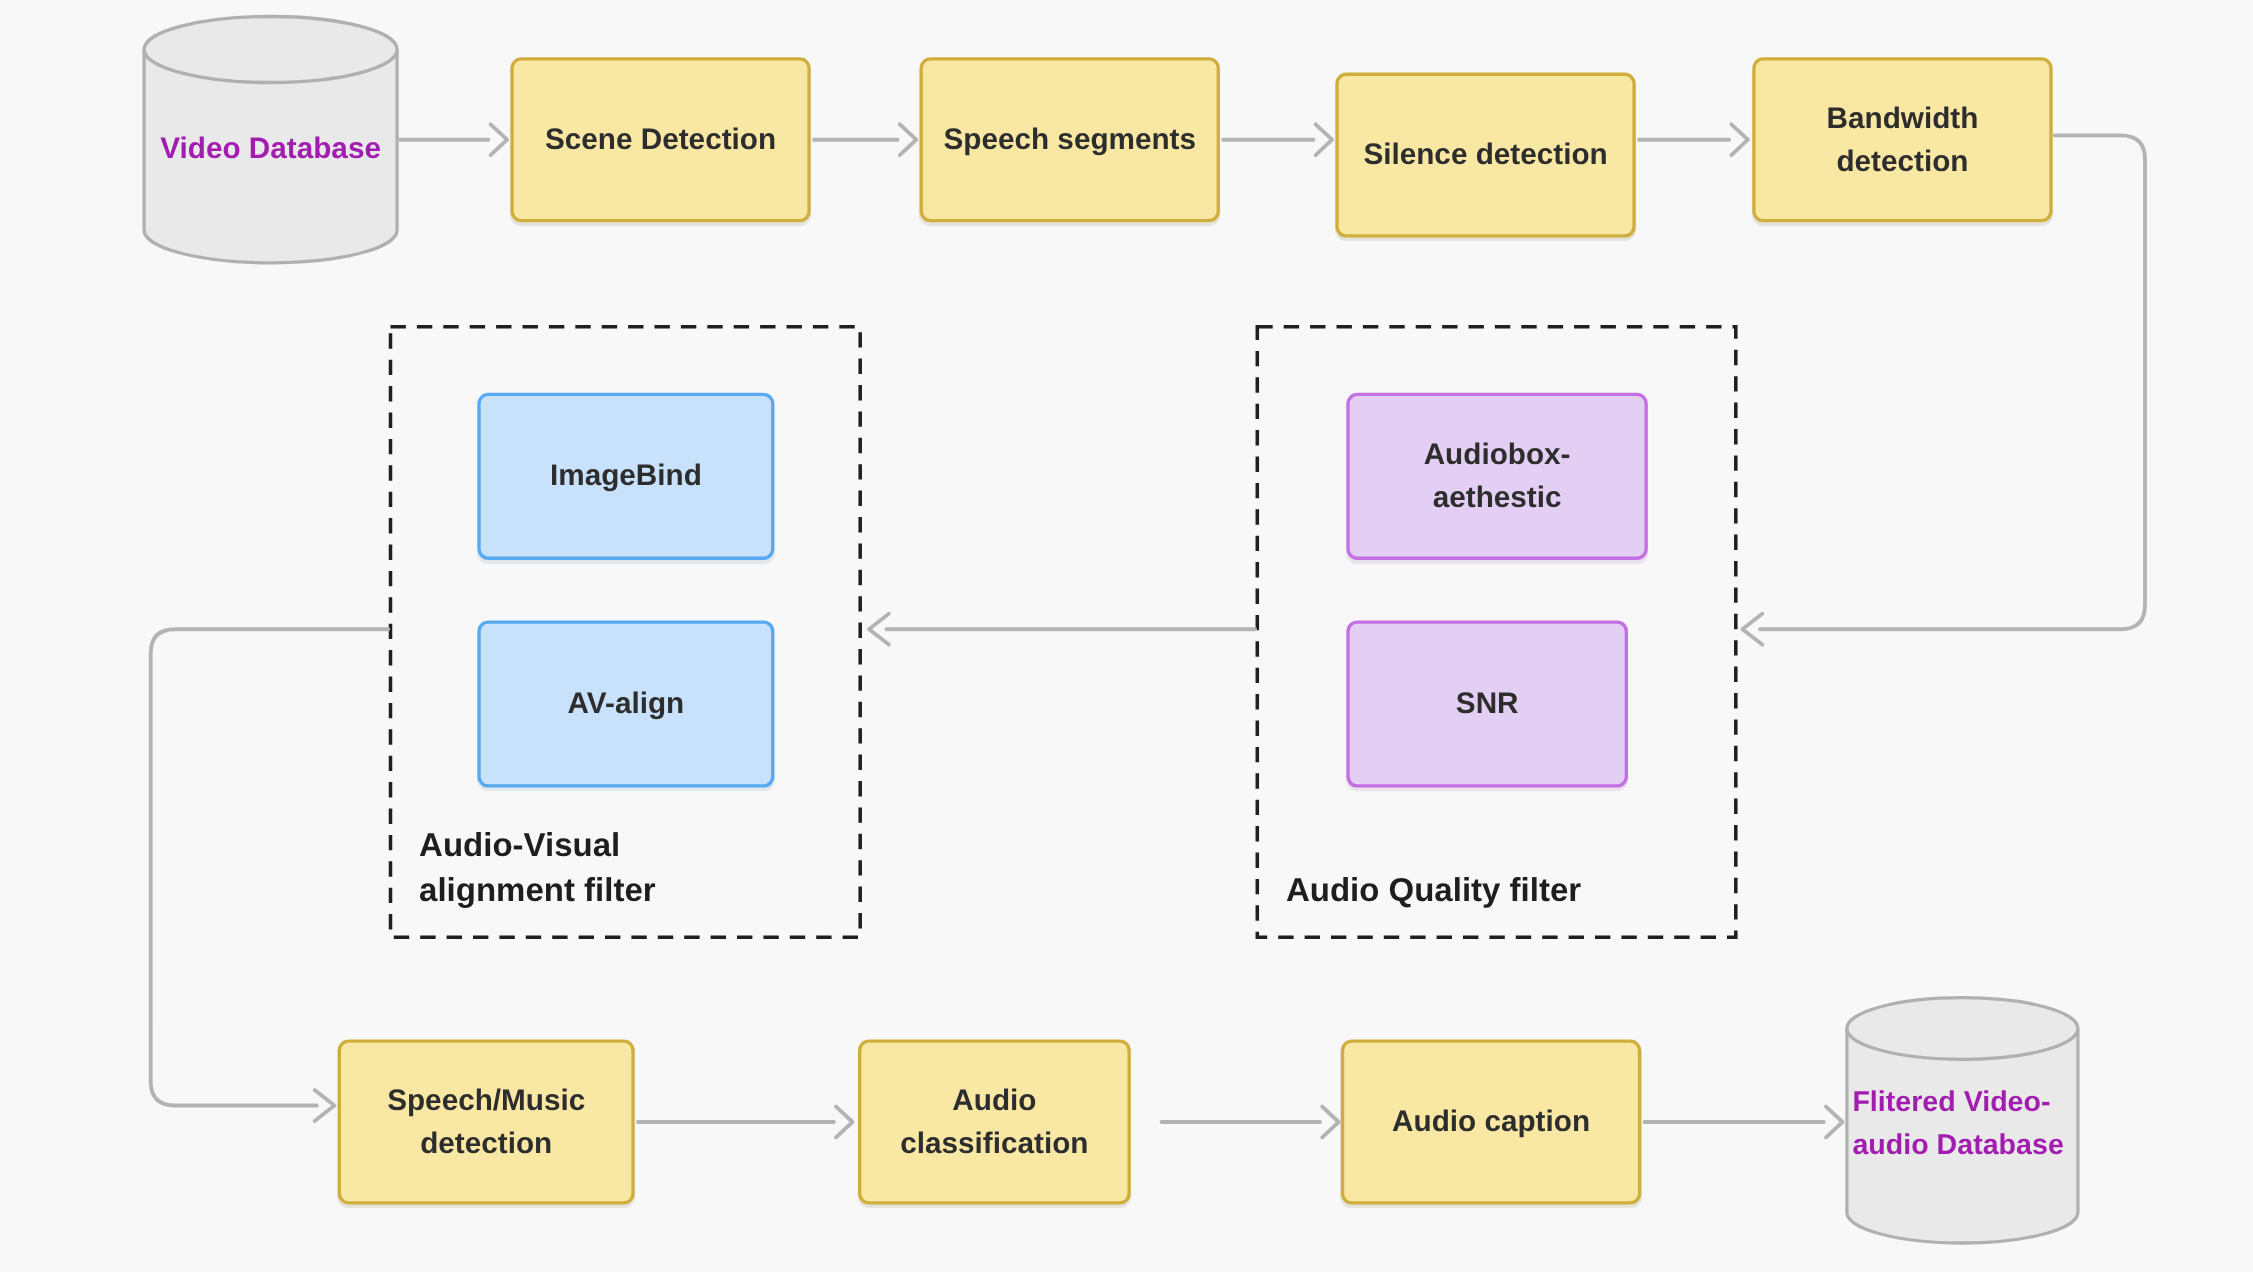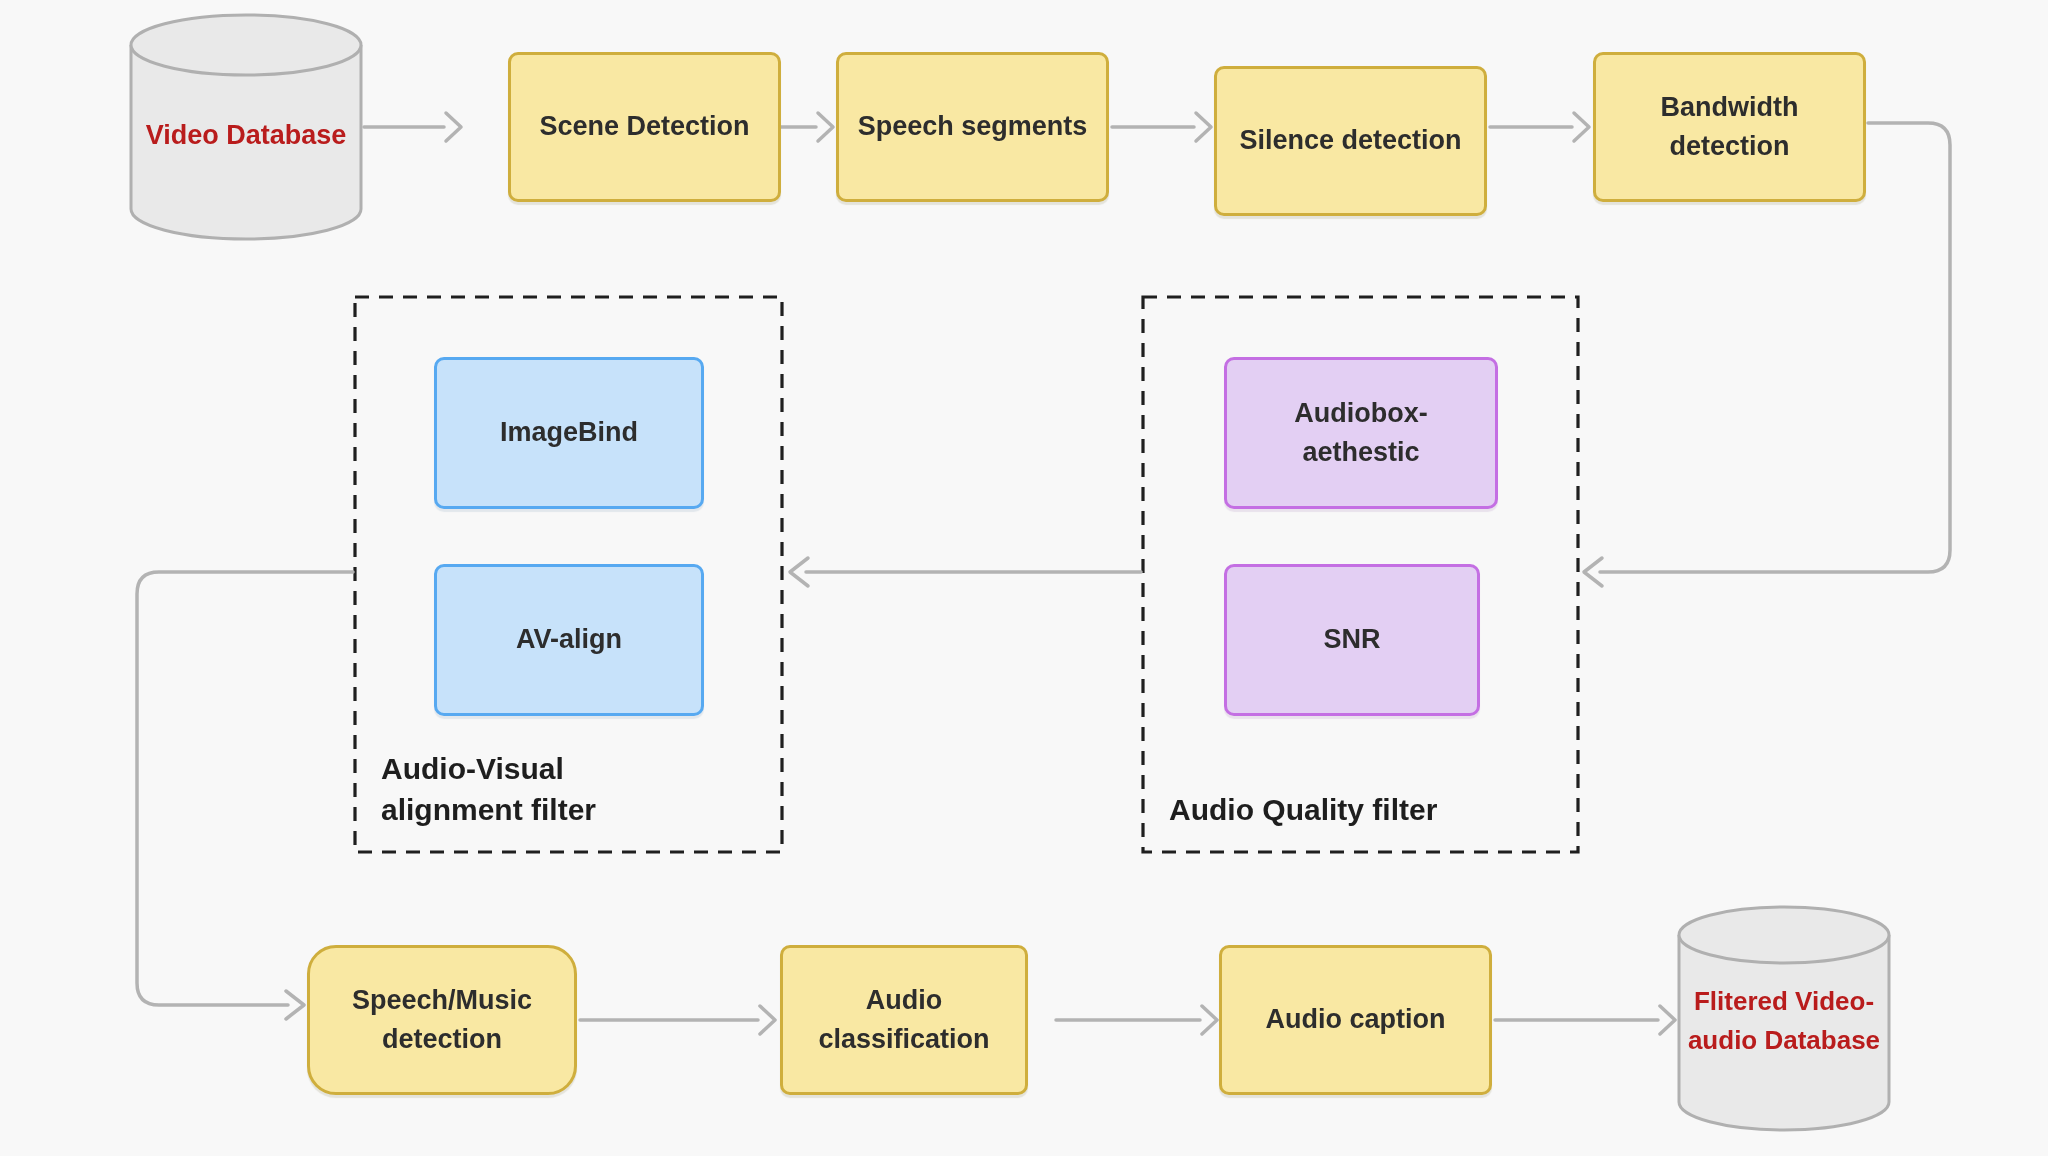--- a/index.html
+++ b/index.html
@@ -25,22 +25,21 @@
   .purple{background:#e3cff3;border-color:#c46fe3;box-shadow:0 3px 1px rgba(110,40,140,0.10);}
   .group{position:absolute;box-sizing:border-box;}
   .group-label{
     position:absolute;left:26px;bottom:22px;
     font-weight:700;font-size:30px;line-height:1.35;color:#1e1e1e;
     width:320px;
   }
   .cyl-label{
     position:absolute;
     display:flex;align-items:center;justify-content:center;
-    text-align:center;
-    font-weight:700;font-size:27px;line-height:1.5;color:#b91c1c;
+    font-weight:700;font-size:27px;line-height:1.5;color:#a21caf;
   }
 </style>
 </head>
 <body>
 
 <div class="canvas">
 
   <svg class="layer" viewBox="0 0 2048 1156">
 
     <rect x="355" y="297" width="427" height="555" fill="none" stroke="#1f1f1f" stroke-width="3.2" stroke-dasharray="14 10"></rect>
@@ -100,21 +99,21 @@
     </g>
   </svg>
 
   <div class="cyl-label" style="left:141px;top:60px;width:210px;height:150px;">
     <span>Video Database</span>
   </div>
   <div class="cyl-label" style="left:1684px;top:942px;width:200px;height:158px;font-size:26px;">
     <span>Flitered Video-audio Database</span>
   </div>
 
-  <div class="node yellow" style="left:464px;top:52px;width:273px;height:150px;margin-left:44px;">
+  <div class="node yellow" style="left:464px;top:52px;width:273px;height:150px;">
     <span>Scene Detection</span>
   </div>
   <div class="node yellow" style="left:836px;top:52px;width:273px;height:150px;">
     <span>Speech segments</span>
   </div>
   <div class="node yellow" style="left:1214px;top:52px;width:273px;height:150px;margin-top:14px;">
     <span>Silence detection</span>
   </div>
   <div class="node yellow" style="left:1593px;top:52px;width:273px;height:150px;padding:0 30px;">
     <span>Bandwidth detection</span>
@@ -134,21 +133,21 @@
     <span>AV-align</span>
   </div>
 
   <div class="node purple" style="left:1224px;top:357px;width:274px;height:152px;padding:0 40px;">
     <span>Audiobox-aethestic</span>
   </div>
   <div class="node purple" style="left:1224px;top:564px;width:256px;height:152px;">
     <span>SNR</span>
   </div>
 
-  <div class="node yellow" style="left:307px;top:945px;width:270px;height:150px;padding:0 20px;border-radius:29px;">
+  <div class="node yellow" style="left:307px;top:945px;width:270px;height:150px;padding:0 20px;">
     <span>Speech/Music detection</span>
   </div>
   <div class="node yellow" style="left:780px;top:945px;width:248px;height:150px;padding:0 30px;">
     <span>Audio classification</span>
   </div>
   <div class="node yellow" style="left:1219px;top:945px;width:273px;height:150px;">
     <span>Audio caption</span>
   </div>
 
 </div>

